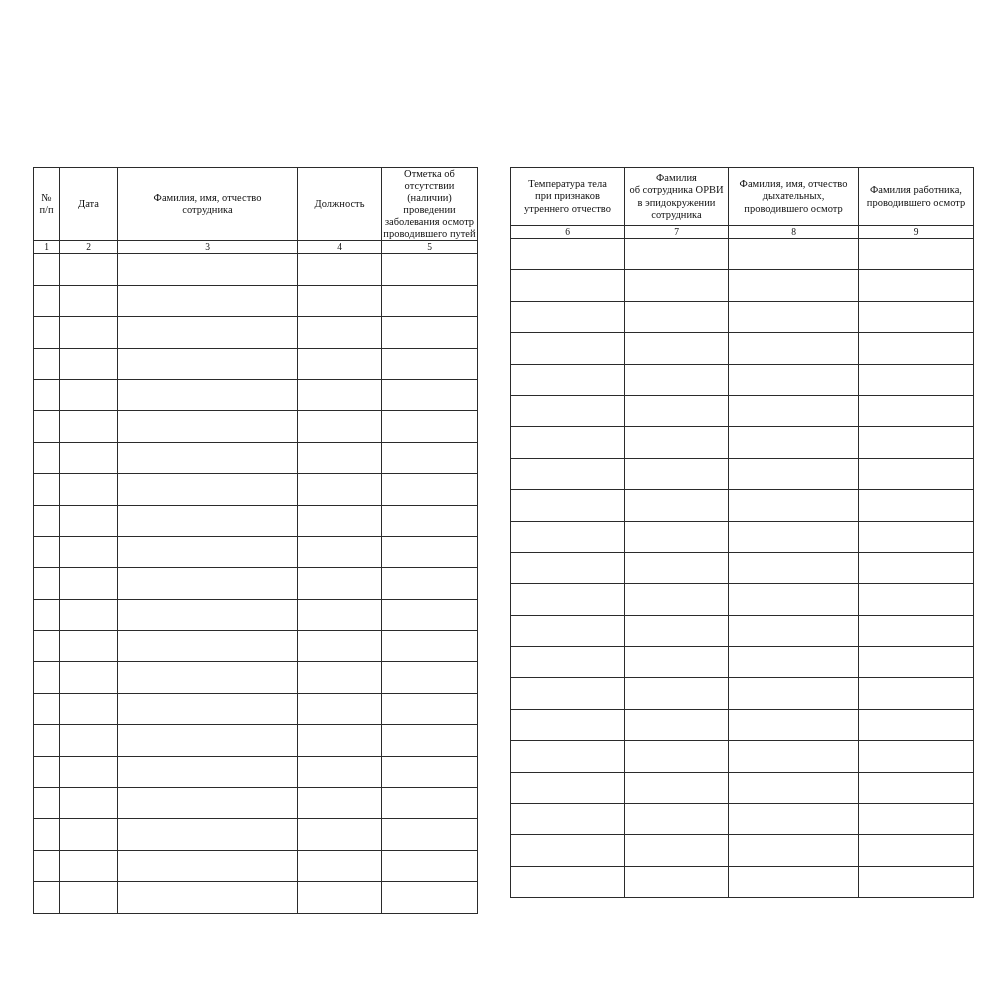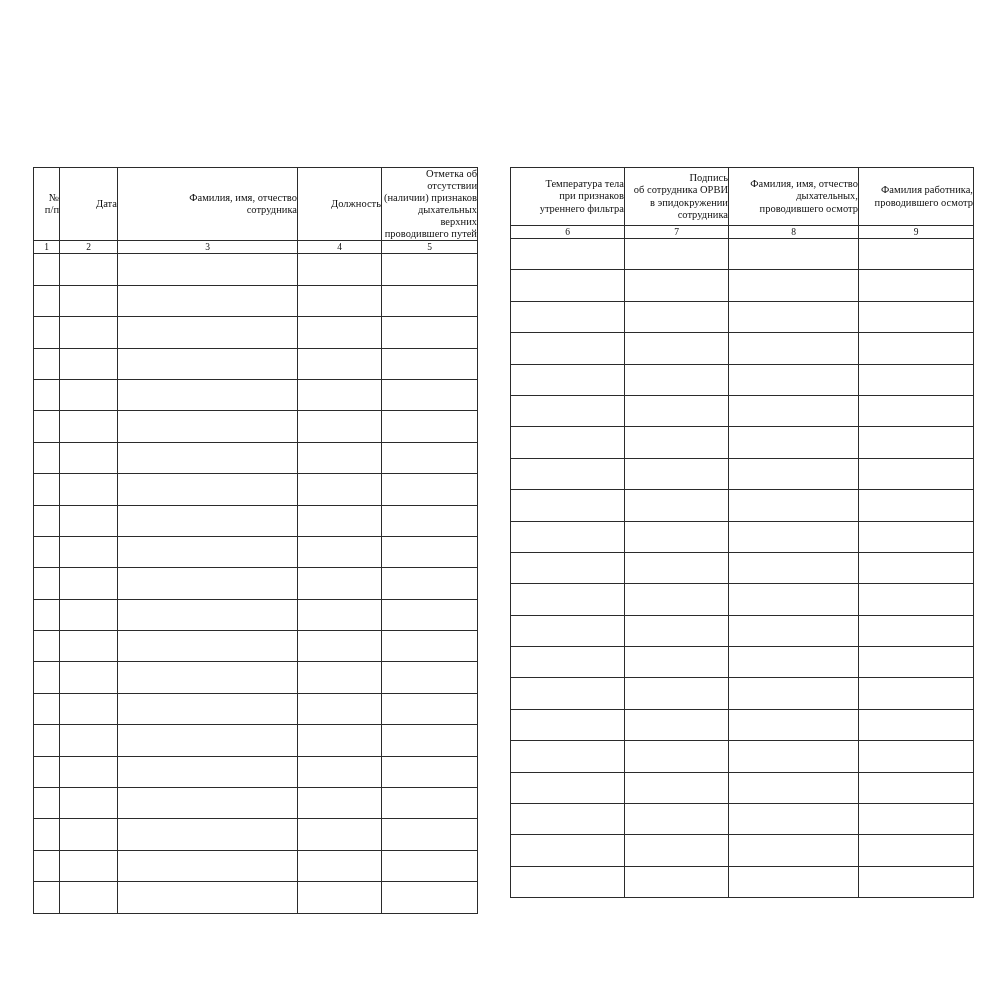--- a/index.html
+++ b/index.html
@@ -51,21 +51,21 @@
   }
   th.hdr {
     font-weight: normal;
     font-size: 10.5px;
     line-height: 1.15;
     text-align: center;
     height: 57px;
     padding: 2px 2px;
     color: #111;
   }
-  th.hdr .ln { display: block; text-align: right; }
+  th.hdr .ln { display: block; }
   td.numrow {
     text-align: center;
     font-size: 9.5px;
     height: 12px;
     line-height: 12px;
     color: #111;
   }
   td.blank {
     height: 30.4px;
   }
@@ -107,22 +107,22 @@
             </th>
             <th class="hdr">
               <span class="ln">Фамилия, имя, отчество</span>
               <span class="ln">сотрудника</span>
             </th>
             <th class="hdr">
               <span class="ln">Должность</span>
             </th>
             <th class="hdr">
               <span class="ln">Отметка об отсутствии</span>
-              <span class="ln">(наличии) признаков</span>
-              <span class="ln">дыхательных верхних</span>
+              <span class="ln">(наличии) проведении</span>
+              <span class="ln">заболевания осмотр</span>
               <span class="ln">проводившего путей</span>
             </th>
           </tr>
           <tr>
             <td class="numrow">1</td>
             <td class="numrow">2</td>
             <td class="numrow">3</td>
             <td class="numrow">4</td>
             <td class="numrow">5</td>
           </tr>
@@ -285,24 +285,24 @@
           <col class="cr1">
             <col class="cr2">
             <col class="cr3">
             <col class="cr4">
         </colgroup>
         <thead>
           <tr>
             <th class="hdr">
               <span class="ln">Температура тела</span>
               <span class="ln">при признаков</span>
-              <span class="ln">утреннего фильтра</span>
-            </th>
-            <th class="hdr">
-              <span class="ln">Подпись</span>
+              <span class="ln">утреннего отчество</span>
+            </th>
+            <th class="hdr">
+              <span class="ln">Фамилия</span>
               <span class="ln">об сотрудника ОРВИ</span>
               <span class="ln">в эпидокружении</span>
               <span class="ln">сотрудника</span>
             </th>
             <th class="hdr">
               <span class="ln">Фамилия, имя, отчество</span>
               <span class="ln">дыхательных,</span>
               <span class="ln">проводившего осмотр</span>
             </th>
             <th class="hdr">

